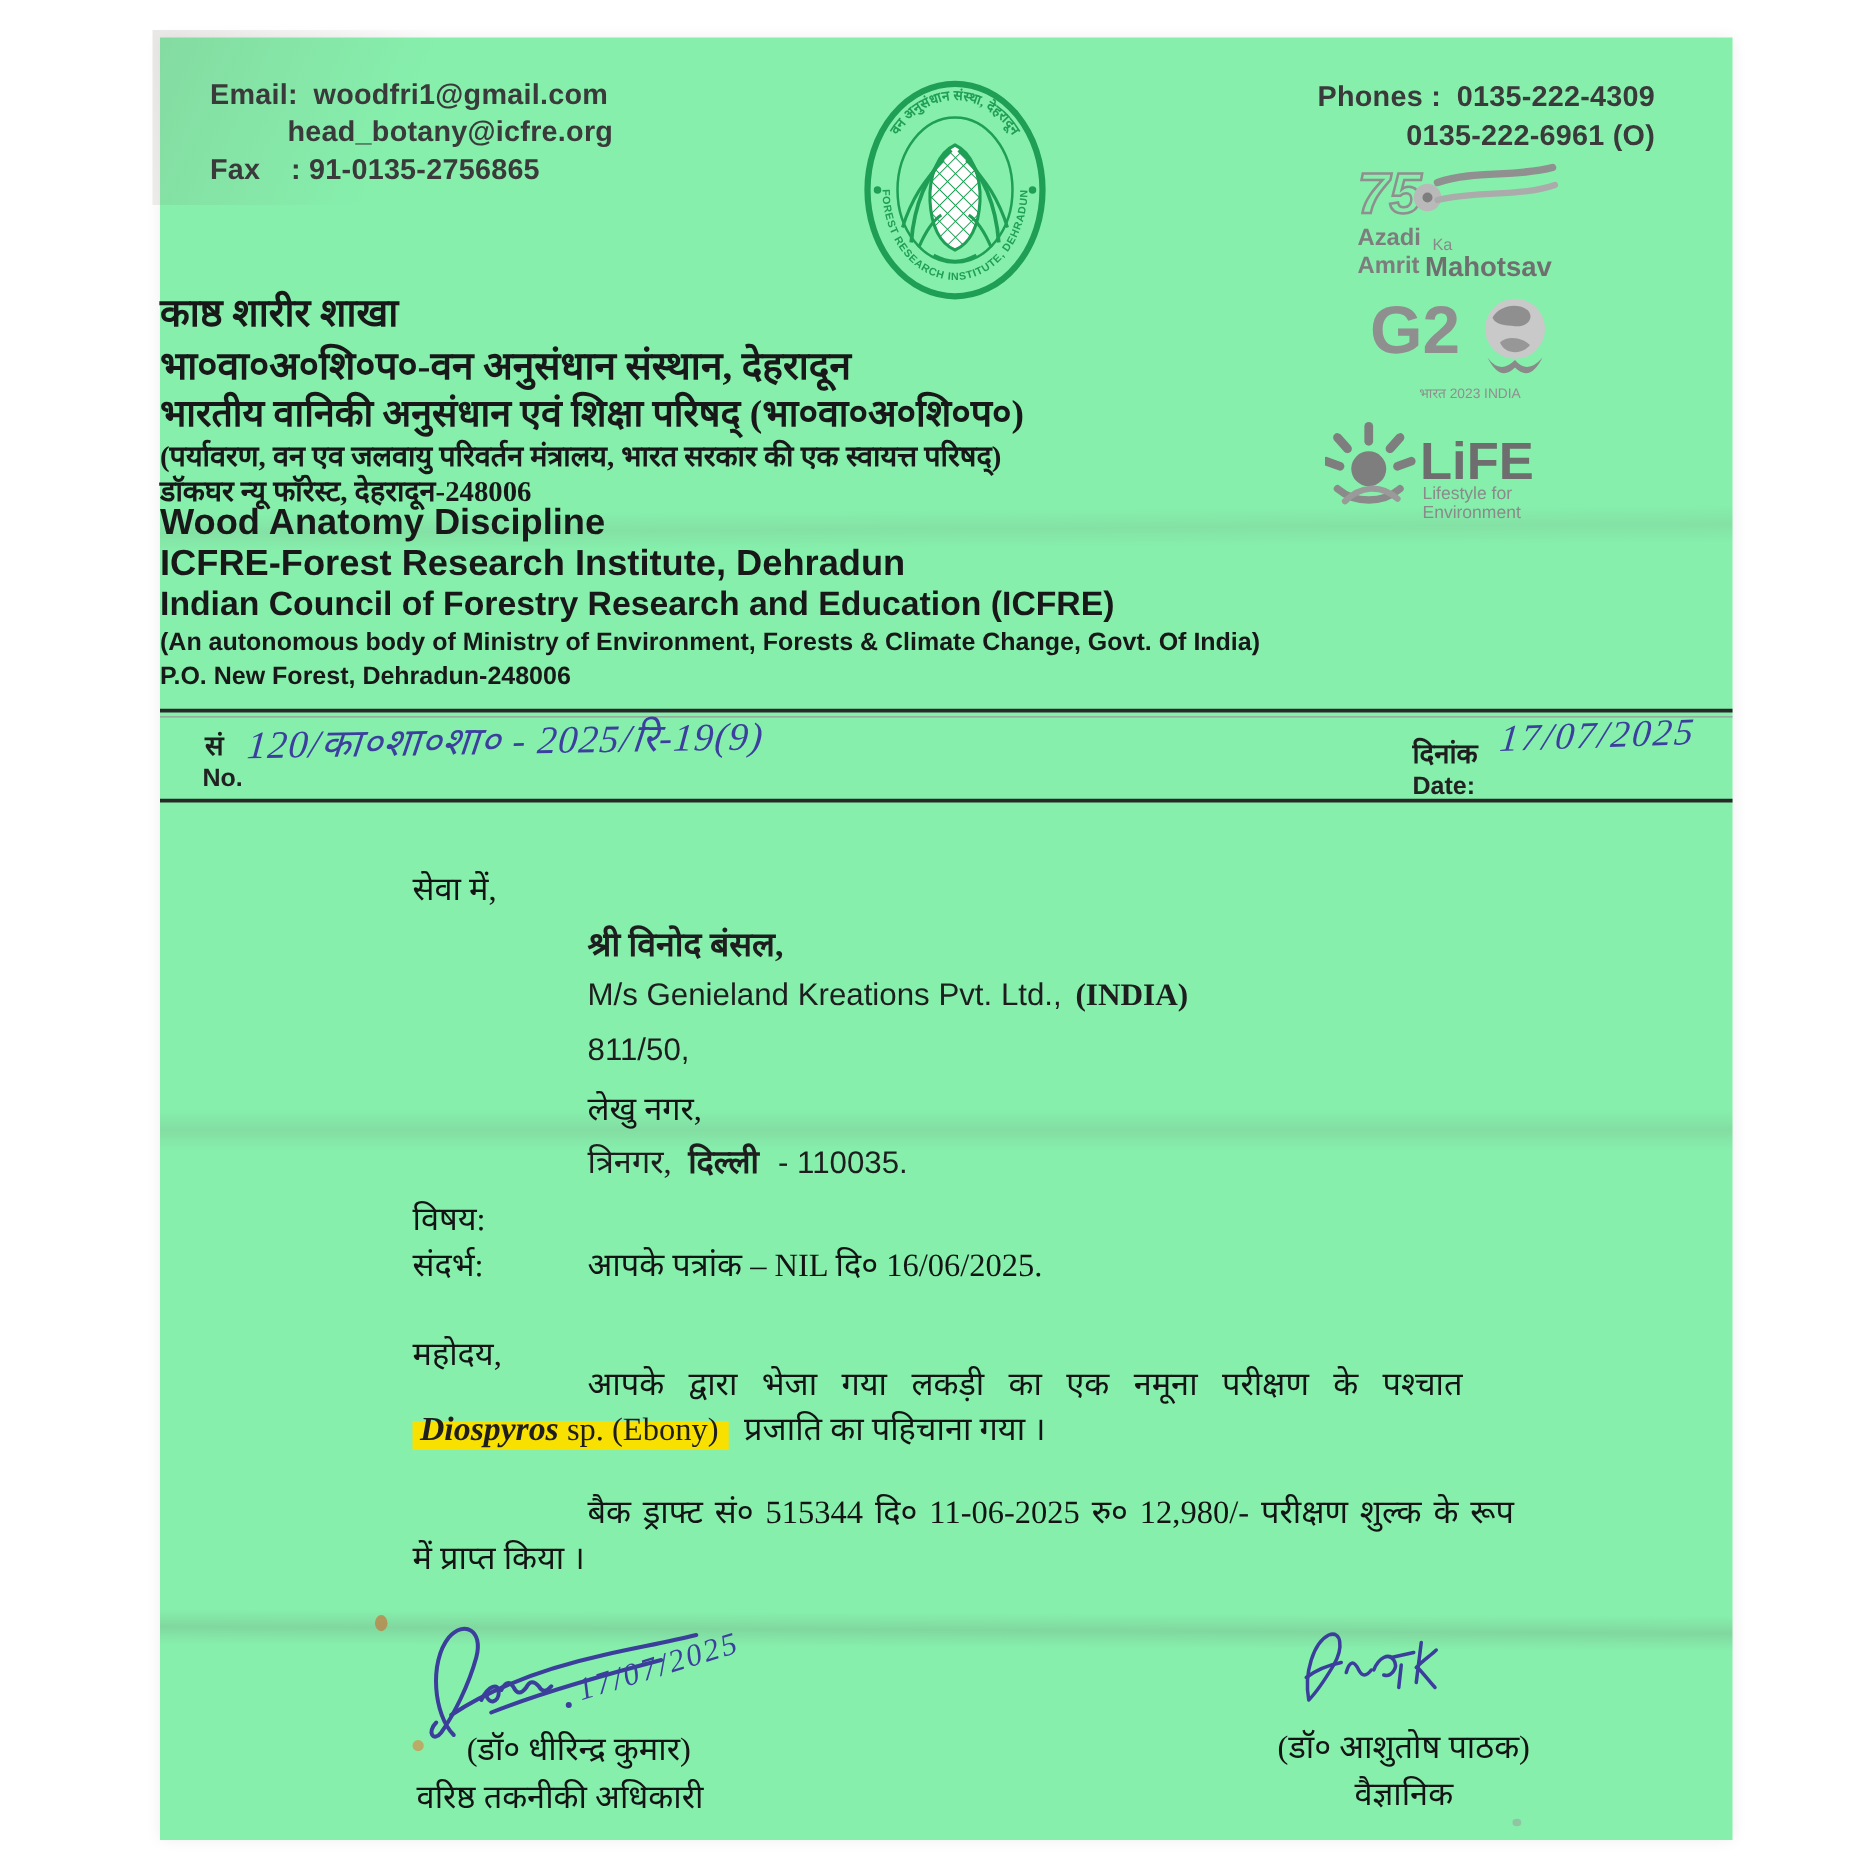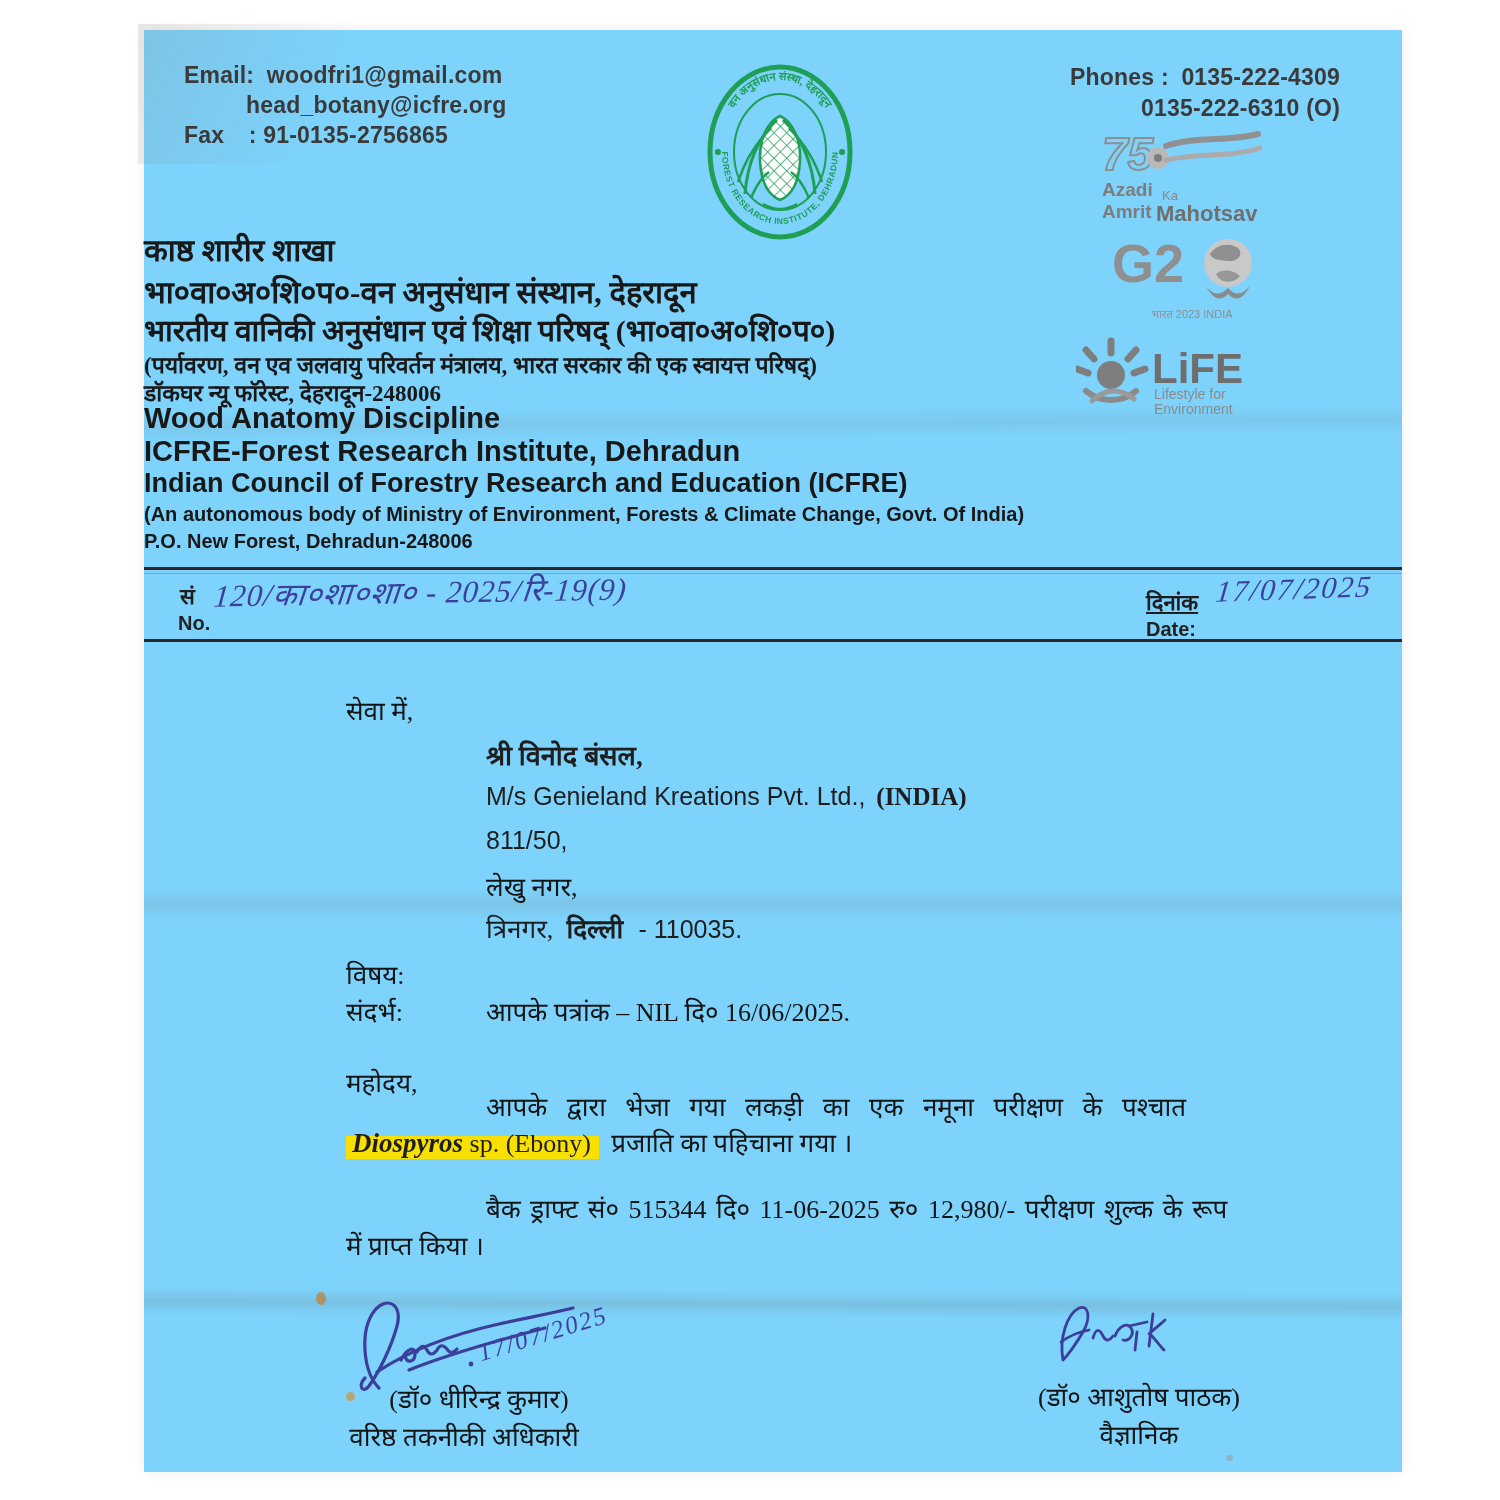--- a/index.html
+++ b/index.html
@@ -2,22 +2,22 @@
 <html><head>
 <meta charset="utf-8">
 <style>
   html,body{margin:0;padding:0;}
   body{
     width:1500px;height:1500px;position:relative;background:#ffffff;
     font-family:"Liberation Sans",sans-serif;color:#1e1e1e;overflow:hidden;
   }
   .abs{position:absolute;}
   .paper{
-    position:absolute;left:144px;top:30px;width:1258px;height:1442px;
-    background:#7dd3fc;box-shadow:0 0 12px rgba(0,0,0,.07);
+    position:absolute;left:128px;top:30px;width:1258px;height:1442px;
+    background:#86efac;box-shadow:0 0 12px rgba(0,0,0,.07);
   }
   .dev{font-family:"Liberation Serif",serif;}
   
   .fold{left:0;width:100%;pointer-events:none;}
   .fold1{top:378px;height:30px;background:linear-gradient(to bottom,rgba(0,0,0,0),rgba(110,104,98,.10),rgba(0,0,0,0));transform:rotate(-.35deg);}
   .fold2{top:858px;height:32px;background:linear-gradient(to bottom,rgba(0,0,0,0),rgba(110,104,98,.13),rgba(0,0,0,0));}
   .fold3{top:1260px;height:28px;background:linear-gradient(to bottom,rgba(0,0,0,0),rgba(100,96,92,.16),rgba(0,0,0,0));transform:rotate(.25deg);}
   .corner-shade{left:-6px;top:-6px;width:360px;height:140px;background:linear-gradient(115deg,rgba(120,113,104,.16),rgba(0,0,0,0) 55%);pointer-events:none;}
   .speck{border-radius:50%;pointer-events:none;}
   
@@ -58,21 +58,21 @@
     <span>Fax</span>
     <span style="margin-left:18px;">: 91-0135-2756865</span>
   </div>
 
   <div class="abs contact phones" style="right:62px;top:34px;">
     <div>
       <span>Phones :</span>
       <span style="margin-left:6px;">0135-222-4309</span>
     </div>
     <div style="margin-top:4px;">
-      <span>0135-222-6310 (O)</span>
+      <span>0135-222-6961 (O)</span>
     </div>
   </div>
 
   <svg class="abs" style="left:560px;top:32px;" width="152" height="180" viewBox="0 0 152 180">
     <defs>
       <pattern id="scales" width="9" height="9" patternUnits="userSpaceOnUse" patternTransform="rotate(45)">
         <rect width="9" height="9" fill="#ffffff"></rect>
         <path d="M0,0H9M0,0V9" stroke="#1f9e55" stroke-width="1.5"></path>
       </pattern>
     </defs>
@@ -149,21 +149,21 @@
     <text x="78" y="79" font-size="14" fill="#8a8a8a">Environment</text>
   </svg>
 
   <div class="abs rule" style="top:537px;"></div>
   <div class="abs rule-echo" style="top:543px;"></div>
 
   <div class="abs dev" style="left:36px;top:550px;font-size:22px;font-weight:700;">सं</div>
   <div class="abs" style="left:34px;top:582px;font-size:20px;font-weight:700;color:#222;">No.</div>
   <div class="abs hand" style="left:70px;top:540px;font-size:31px;transform:rotate(-1deg) skewX(-6deg);letter-spacing:1px;">120/का०शा०शा० - 2025/रि-19(9)</div>
 
-  <div class="abs dev" style="left:1002px;top:556px;font-size:22px;font-weight:700;text-decoration:underline;">दिनांक</div>
+  <div class="abs dev" style="left:1002px;top:556px;font-size:22px;font-weight:700;">दिनांक</div>
   <div class="abs" style="left:1002px;top:588px;font-size:20px;font-weight:700;color:#222;">Date:</div>
   <div class="abs hand" style="left:1072px;top:542px;font-size:30px;transform:rotate(-2deg) skewX(-8deg);letter-spacing:2px;">17/07/2025</div>
 
   <div class="abs rule" style="top:609px;"></div>
 
   <div class="abs dev body-text" style="left:202px;top:662px;">सेवा में,</div>
   <div class="abs dev" style="left:342px;top:706px;font-size:27px;font-weight:700;">श्री विनोद बंसल,</div>
   <div class="abs" style="left:342px;top:752px;font-size:25px;">
     <span>M/s Genieland Kreations Pvt. Ltd.,</span>
     <span class="dev" style="font-weight:700;margin-left:4px;">(INDIA)</span>

